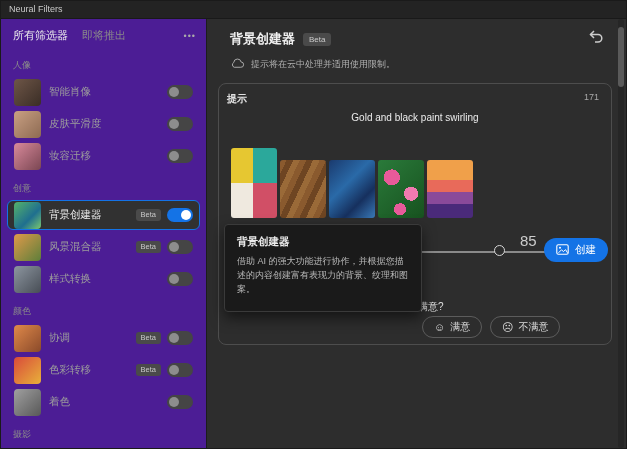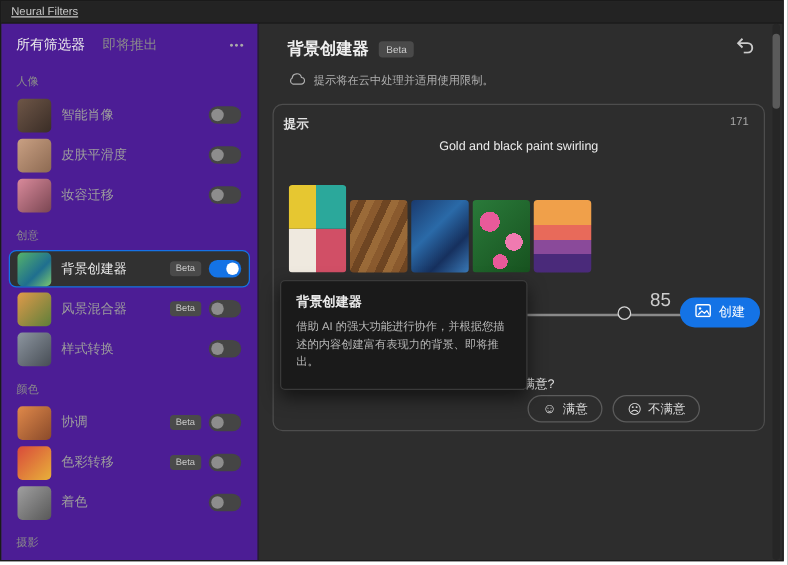--- a/index.html
+++ b/index.html
@@ -1,20 +1,20 @@
 <!DOCTYPE html>
 <html><head>
 <meta charset="utf-8">
 <style>
   * { box-sizing: border-box; margin: 0; padding: 0; }
   html,body { width:630px; height:452px; background:#fff; font-family:"Liberation Sans", sans-serif; overflow:hidden; }
   .app { position:absolute; left:0; top:0; width:627px; height:449px; background:#2d2d2d; overflow:hidden; border:1px solid #1a1a1a; }
 
   
-  .titlebar { position:absolute; left:0; top:0; right:0; height:18px; background:#232323; border-bottom:1px solid #191919; color:#c9c9c9; font-size:9px; line-height:17px; padding-left:8px;text-decoration:underline; }
+  .titlebar { position:absolute; left:0; top:0; right:0; height:18px; background:#232323; border-bottom:1px solid #191919; color:#c9c9c9; font-size:9px; line-height:17px; padding-left:8px; }
 
   
   .sidebar { position:absolute; left:0; top:18px; width:206px; bottom:0; background:#4c1d95; border-right:1px solid #1c1c1c; overflow:hidden; }
   .tabs { display:flex; align-items:center; gap:14px; padding:9px 10px 7px 12px; }
   .tab { font-size:11px; color:#8a8a8a; cursor:default; }
   .tab.active { color:#ececec; }
   .tabs-menu { margin-left:auto; color:#aaa; font-size:9px; letter-spacing:1px; }
   .section-title { font-size:9px; color:#8a8a8a; padding:9px 12px 3px; }
   .filter-item { display:flex; align-items:center; gap:8px; margin:2px 6px; padding:2px 6px; height:30px; border-radius:6px; border:1px solid transparent; }
   .filter-item.selected { border-color:#1473e6; background:#313131; }
@@ -238,21 +238,21 @@
           <rect x="0.8" y="0.8" width="11.4" height="9.4" rx="1.5" fill="none" stroke="#ffffff" stroke-width="1.1"></rect>
           <circle cx="4" cy="3.8" r="1" fill="#ffffff"></circle>
           <path d="M2.5 8.8 L5.5 5.8 L7.5 7.6 L9.5 5.6 L11.5 8.8" fill="none" stroke="#ffffff" stroke-width="1"></path>
         </svg>
       </span>
       <span>创建</span>
     </button>
 
     <div class="tooltip">
       <div class="tooltip-title">背景创建器</div>
-      <div class="tooltip-desc">借助 AI 的强大功能进行协作，并根据您描述的内容创建富有表现力的背景、即将推出。</div>
+      <div class="tooltip-desc">借助 AI 的强大功能进行协作，并根据您描述的内容创建富有表现力的背景、纹理和图案。</div>
     </div>
 
     <div class="feedback-q">您对结果是否满意?</div>
 
     <button class="fb-btn fb-like">
       <span class="fb-icon">☺</span>
       <span>满意</span>
     </button>
     <button class="fb-btn fb-dislike">
       <span class="fb-icon">☹</span>

